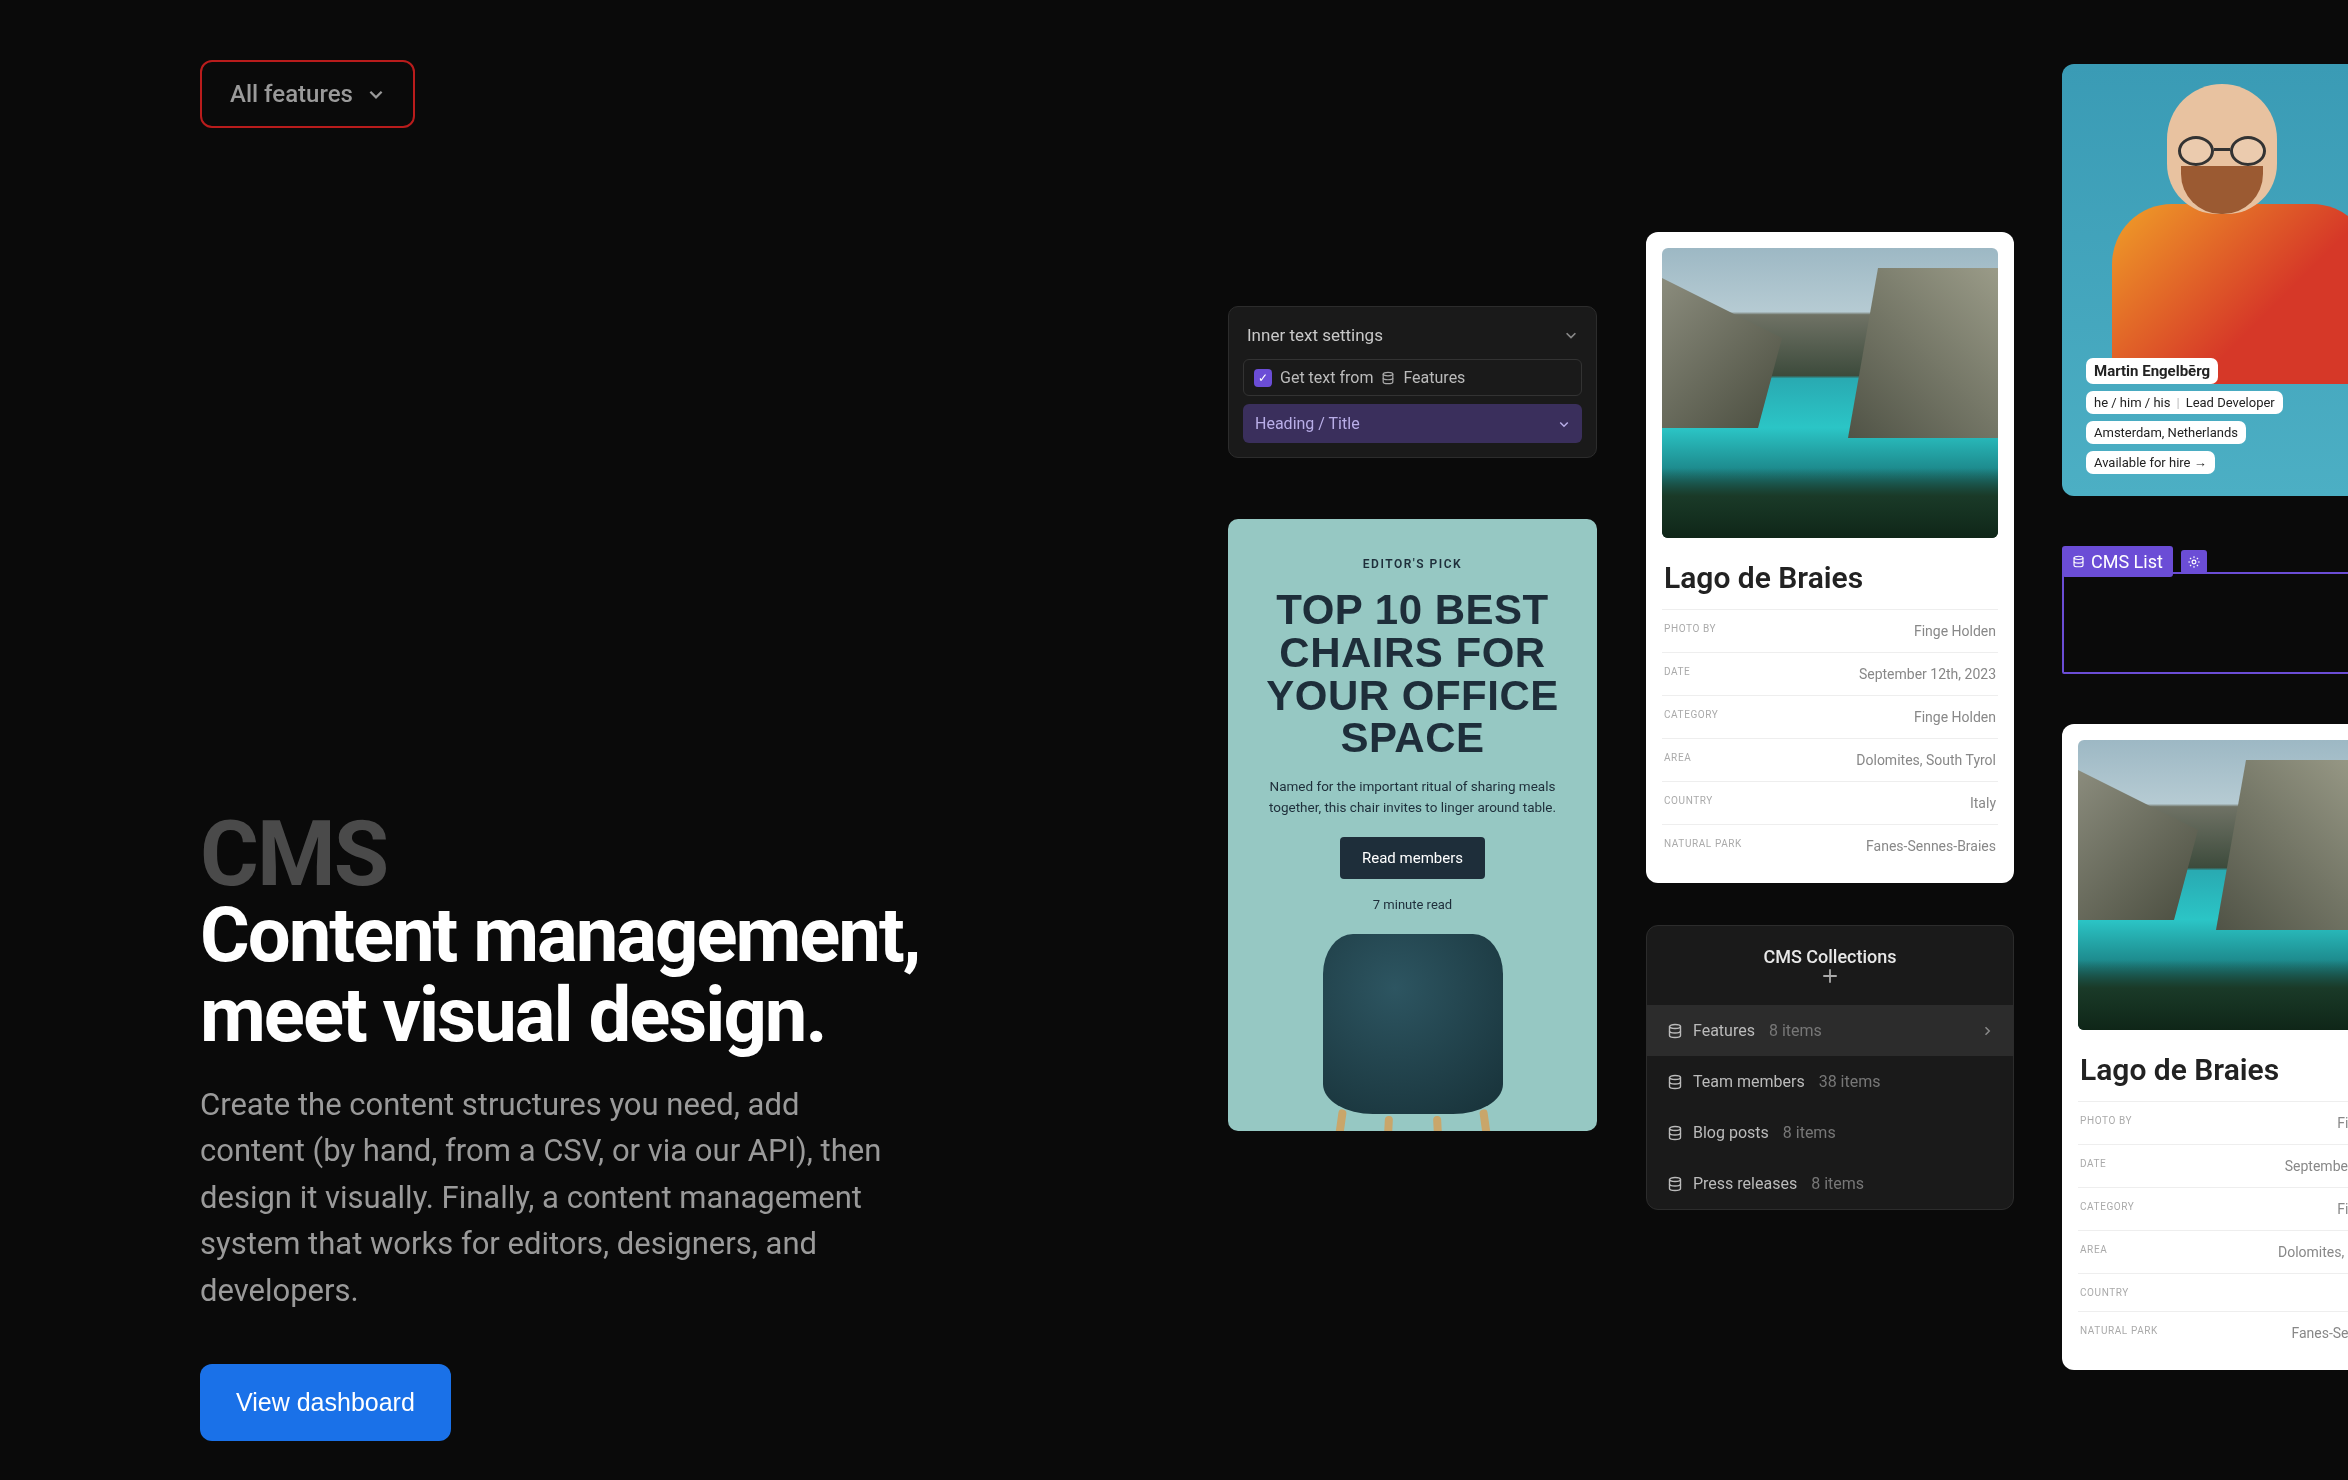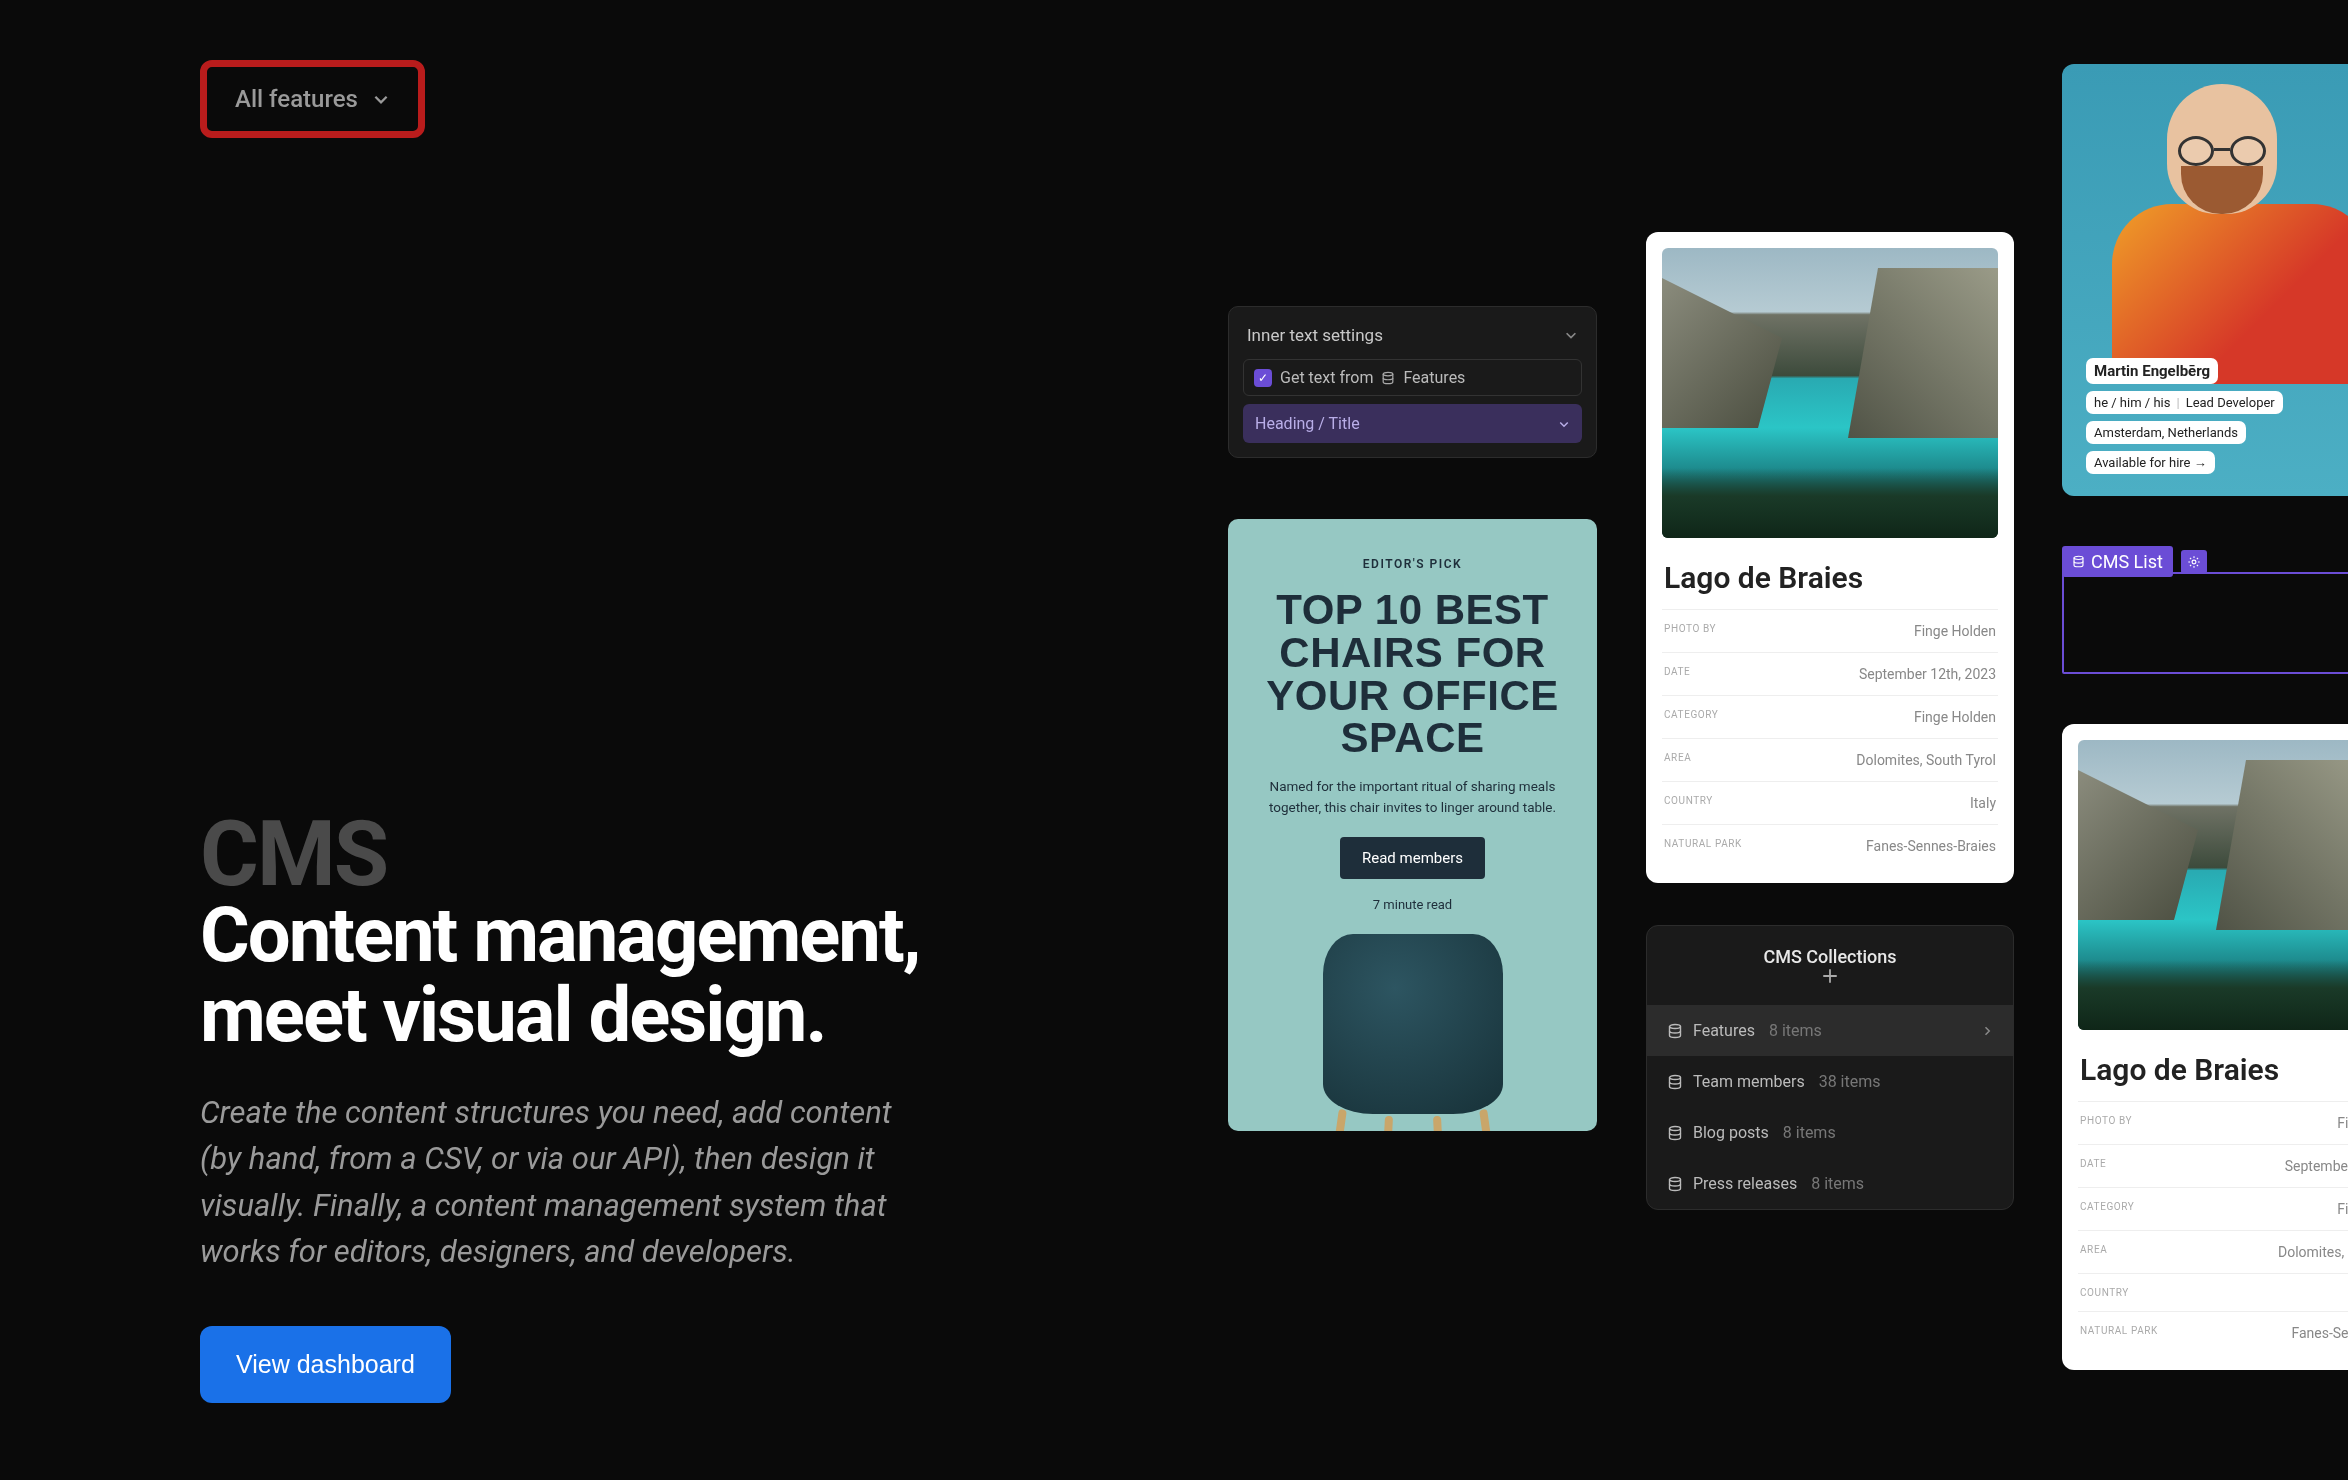--- a/index.html
+++ b/index.html
@@ -15,21 +15,21 @@
 
 
 .top-dropdown {
   position: absolute;
   top: 60px;
   left: 200px;
   display: flex;
   align-items: center;
   gap: 14px;
   padding: 18px 28px;
-  border: 7px solid #b91c1c;
+  border: 2px solid #b91c1c;
   border-radius: 12px;
   color: #9a9a9a;
   font-size: 24px;
   font-weight: 500;
 }
 .top-dropdown svg { width: 18px; height: 18px; }
 
 
 .hero {
   position: absolute;
@@ -49,23 +49,22 @@
   font-weight: 700;
   color: #fff;
   letter-spacing: -2px;
   line-height: 1.05;
   margin-top: -4px;
 }
 .hero-desc {
   font-size: 31px;
   color: #9a9a9a;
   line-height: 1.5;
-  margin-top: 34px;
+  margin-top: 26px;
   max-width: 700px;
-  font-style: italic;
 }
 .hero-btn {
   display: inline-block;
   margin-top: 50px;
   background: #1a71e8;
   color: #fff;
   font-size: 25px;
   font-weight: 500;
   padding: 24px 36px;
   border-radius: 12px;

